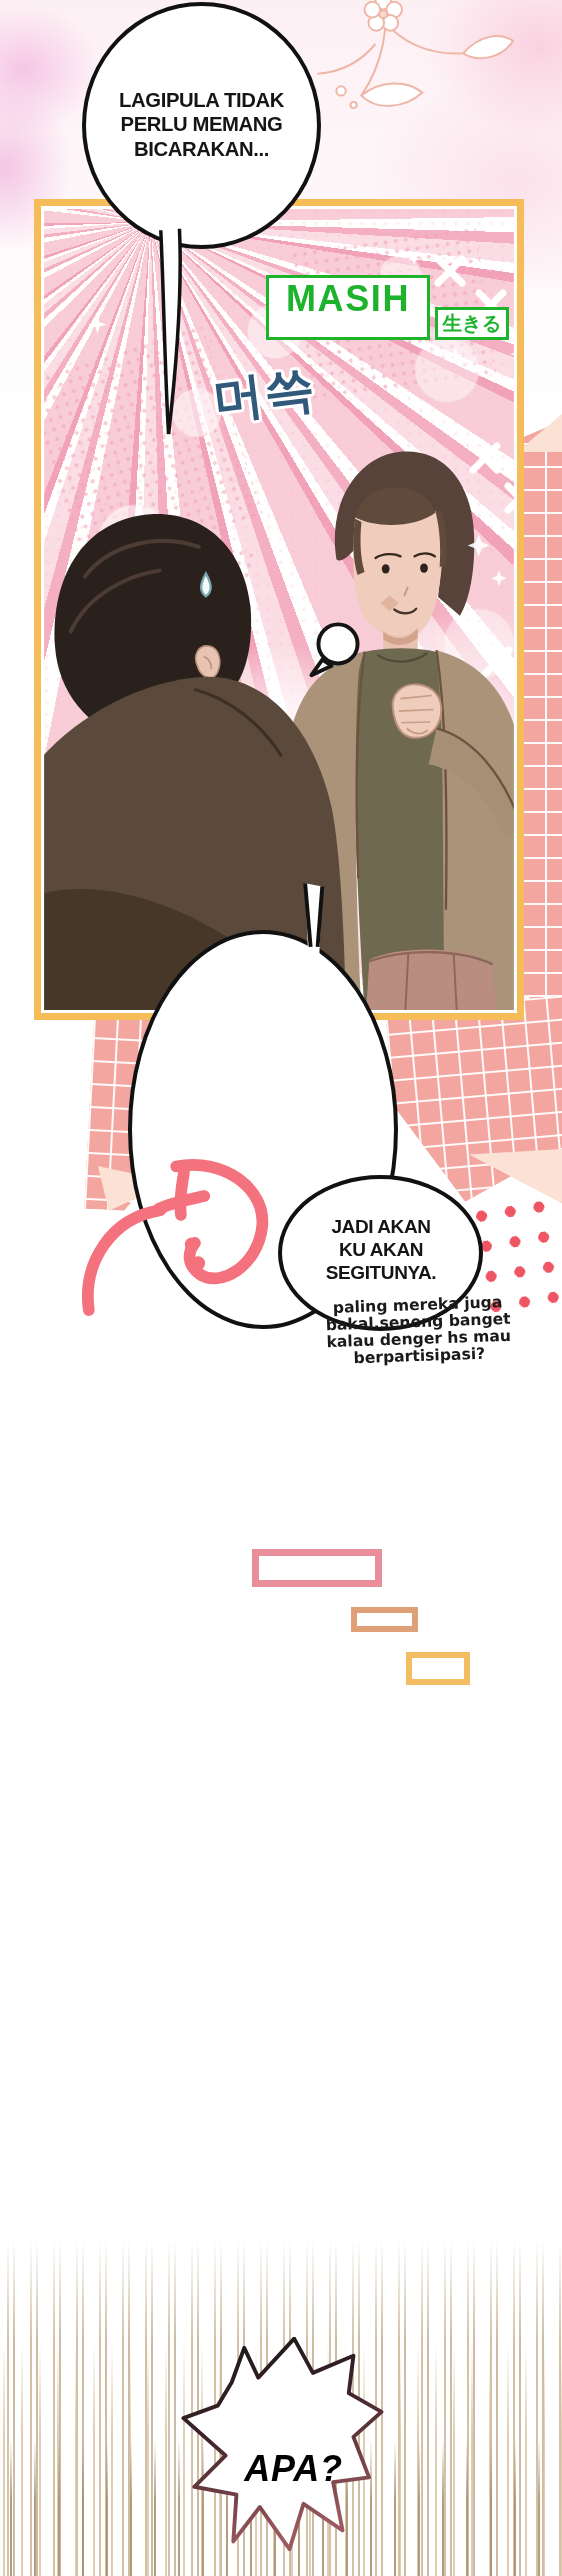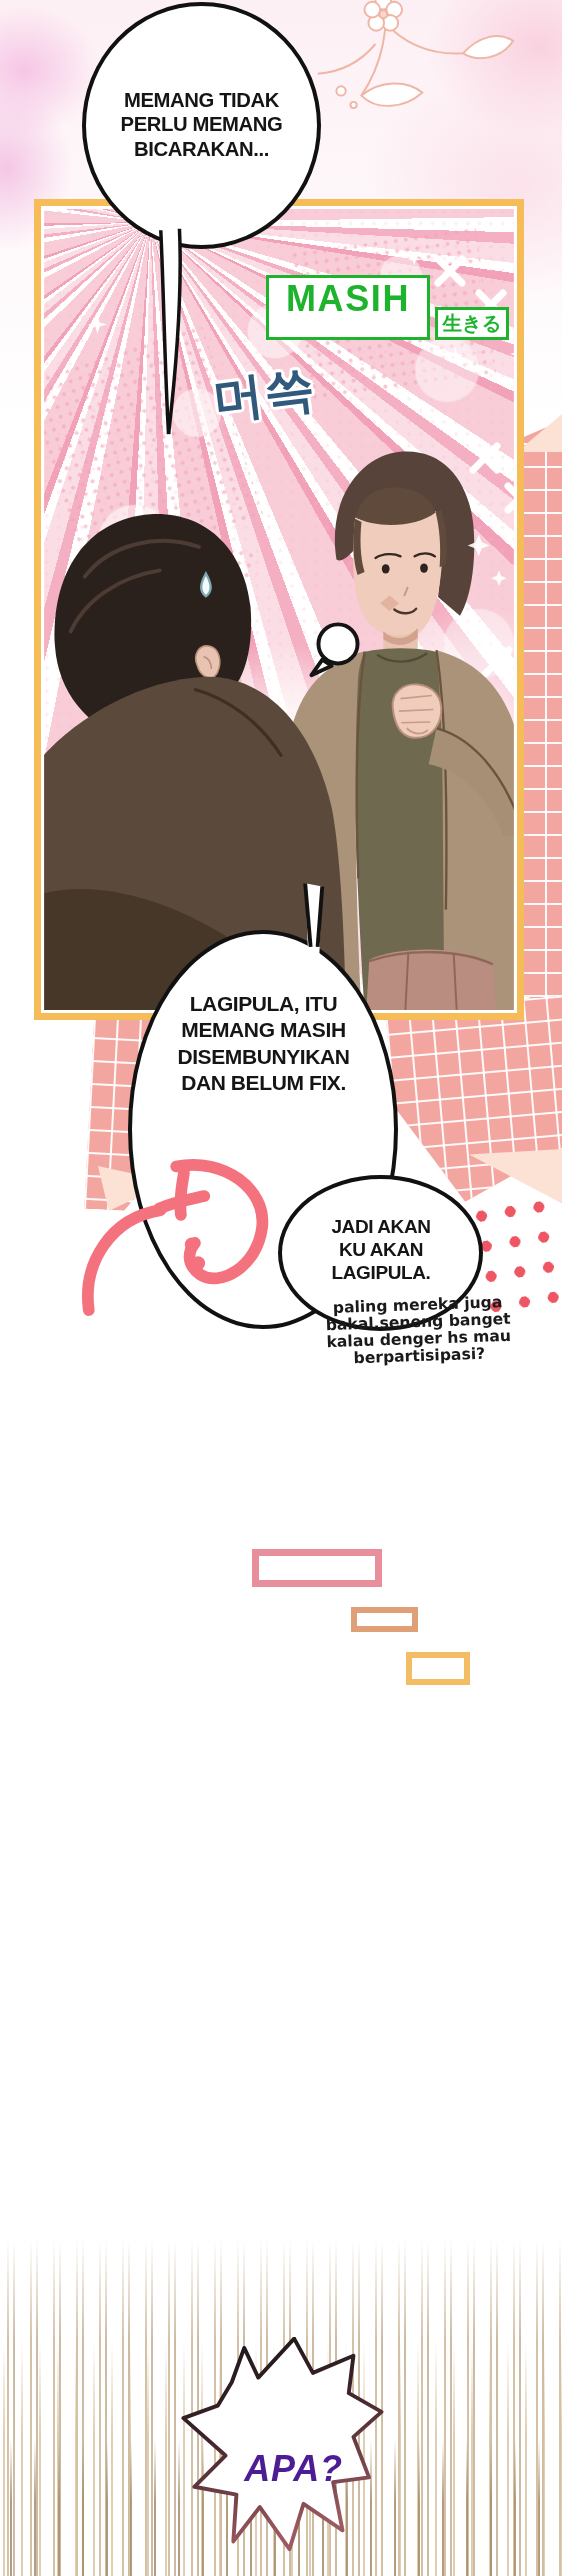--- a/index.html
+++ b/index.html
@@ -115,21 +115,21 @@
   .sl2{height:234px;background-image:repeating-linear-gradient(90deg,
       rgba(0,0,0,0) 0 3.1px, rgba(214,193,160,.8) 3.1px 4.7px, rgba(0,0,0,0) 4.7px 18px);
       -webkit-mask-image:linear-gradient(to top,#000 60%,transparent 100%);
       mask-image:linear-gradient(to top,#000 60%,transparent 100%);}
   .sl3{height:137px;background-image:repeating-linear-gradient(90deg,
       rgba(0,0,0,0) 0 10.2px, rgba(166,140,104,.85) 10.2px 11.7px, rgba(0,0,0,0) 11.7px 24px);
       -webkit-mask-image:linear-gradient(to top,#000 55%,transparent 100%);
       mask-image:linear-gradient(to top,#000 55%,transparent 100%);}
   .apa-svg{position:absolute;left:160px;top:2337px;}
   .apa-txt{position:absolute;left:227px;top:2448px;width:133px;text-align:center;
-      font-size:36px;font-weight:700;font-style:italic;color:#4c1d95;letter-spacing:0.8px;}
+      font-size:36px;font-weight:700;font-style:italic;color:#000000;letter-spacing:0.8px;}
 </style>
 </head>
 <body>
 
 <div id="page">
 
   <div class="bg-top"></div>
 
   <svg class="flower" width="258" height="180" viewBox="0 0 330 230">
     <g fill="none" stroke="#efb6a6" stroke-width="2.5">
@@ -251,43 +251,37 @@
   </div>
   <div class="sfx">머쓱</div>
 
   <div class="bubble bubble1"></div>
   <svg class="tailsvg" style="left:153px;top:228px;" width="56" height="213" viewBox="0 0 72 272">
     <path d="M34 0 C38 88 30 178 20 264 C15 178 14 88 10 2 Z" fill="#ffffff"></path>
     <path d="M34 0 C38 88 30 178 20 264" fill="none" stroke="#111111" stroke-width="4.5"></path>
     <path d="M10 2 C14 88 15 178 20 264" fill="none" stroke="#111111" stroke-width="4.5"></path>
   </svg>
   <div class="btxt b1txt">
-    <span style="display:block">MEMANG TIDAK</span>
+    <span style="display:block">LAGIPULA TIDAK</span>
     <span style="display:block">PERLU MEMANG</span>
     <span style="display:block">BICARAKAN...</span>
   </div>
 
   <div class="bubble bubble2"></div>
   <svg class="tailsvg" style="left:299px;top:875px;" width="31" height="88" viewBox="0 0 40 112">
     <path d="M8 10 L30 14 L26 108 L12 108 Z" fill="#ffffff"></path>
     <path d="M8 10 L15 92" fill="none" stroke="#111111" stroke-width="5"></path>
     <path d="M30 14 L24 92" fill="none" stroke="#111111" stroke-width="5"></path>
   </svg>
-  <div class="btxt b2txt">
-    <span style="display:block">LAGIPULA, ITU</span>
-    <span style="display:block">MEMANG MASIH</span>
-    <span style="display:block">DISEMBUNYIKAN</span>
-    <span style="display:block">DAN BELUM FIX.</span>
-  </div>
 
   <div class="bubble bubble3"></div>
   <div class="btxt b3txt">
     <span style="display:block">JADI AKAN</span>
     <span style="display:block">KU AKAN</span>
-    <span style="display:block">LAGIPULA.</span>
+    <span style="display:block">SEGITUNYA.</span>
   </div>
 
   <div class="handwriting">
     <span style="display:block">paling mereka juga</span>
     <span style="display:block">bakal.seneng banget</span>
     <span style="display:block">kalau denger hs mau</span>
     <span style="display:block">berpartisipasi?</span>
   </div>
 
   <svg class="doodle" width="258" height="203" viewBox="0 0 330 260">

